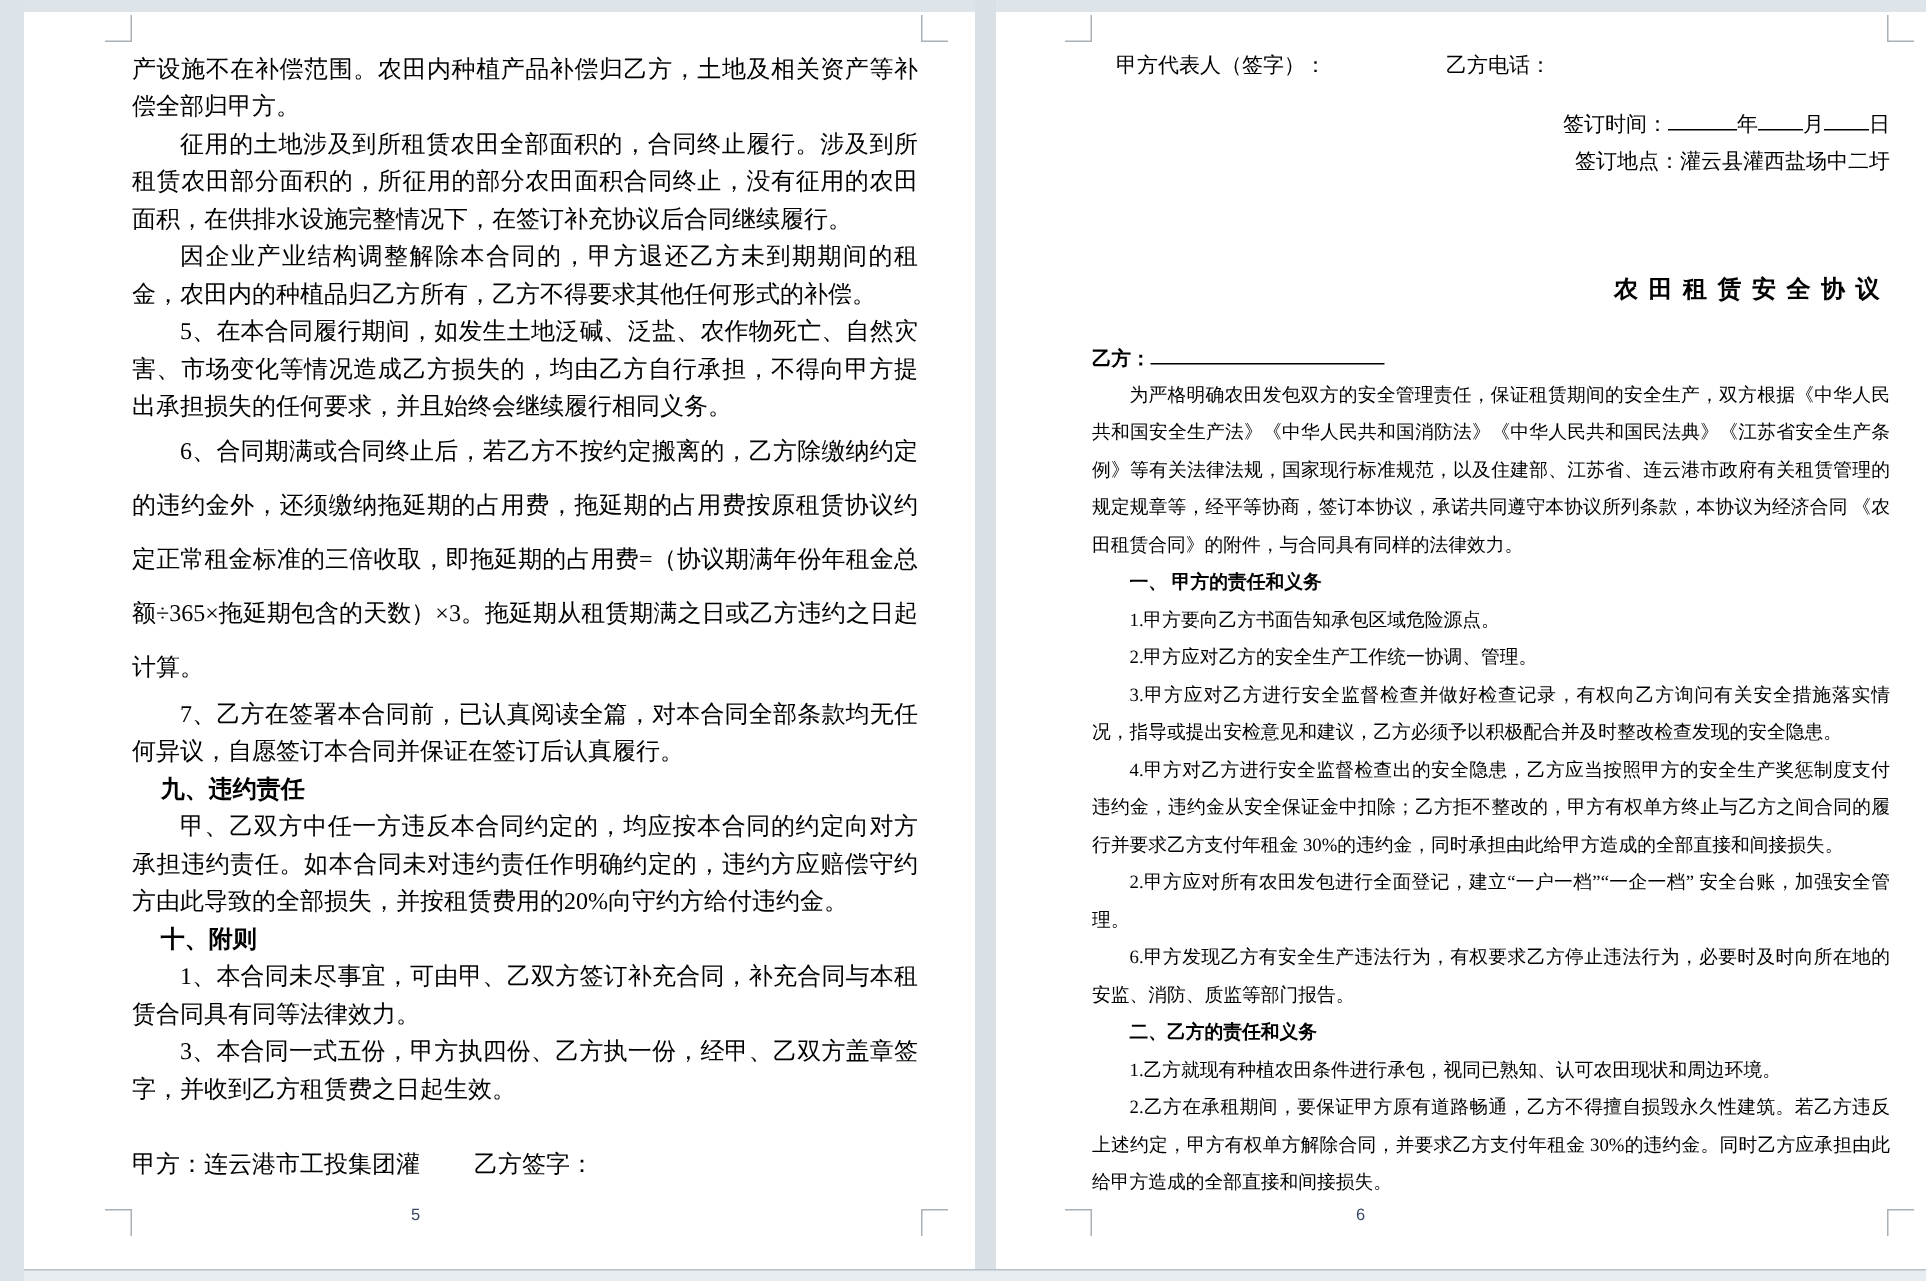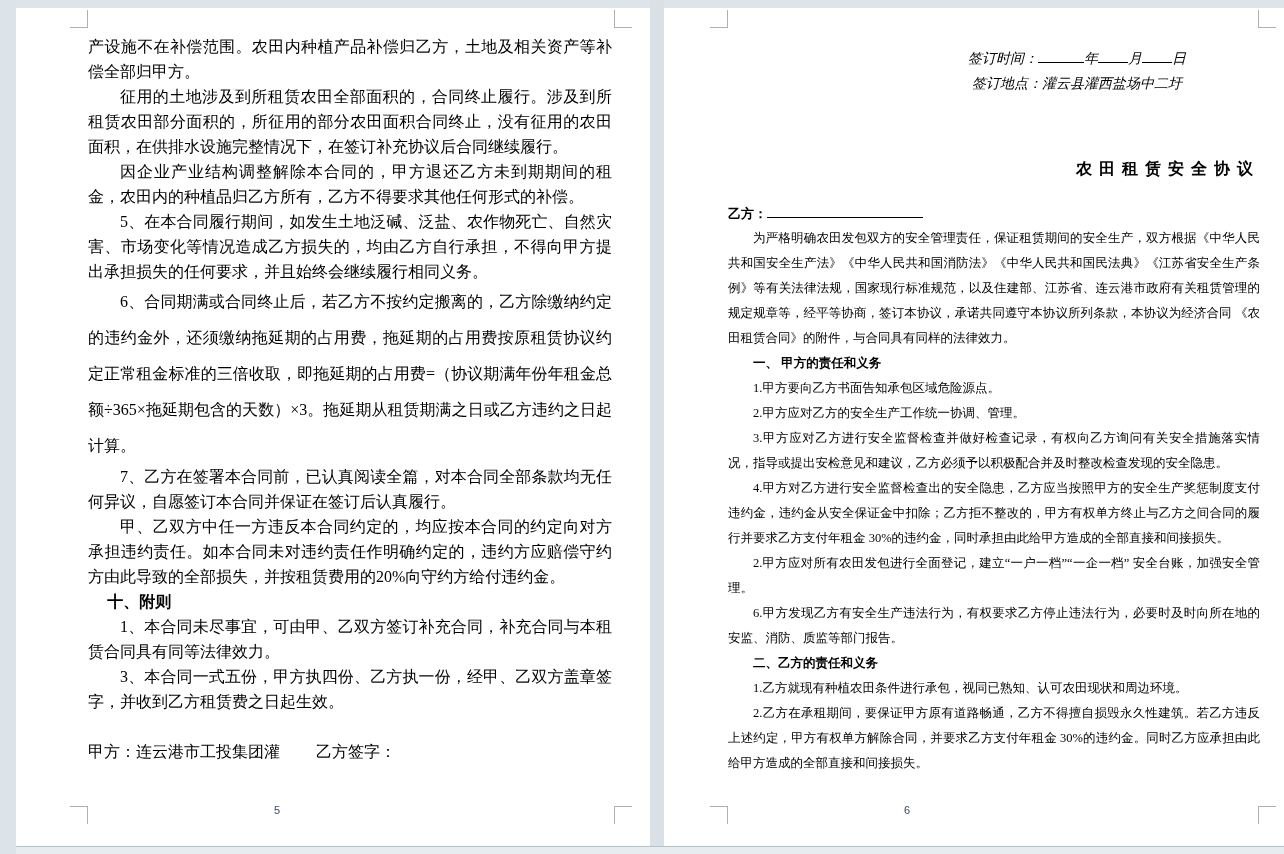--- a/index.html
+++ b/index.html
@@ -50,21 +50,21 @@
   .page-num-right { left:240px; top:796px; }
 
   
   .rp-content {
     position:absolute; left:64px; top:24px; width:532px;
     font-size:12.5px; line-height:25px; text-align:justify;
   }
   .rp-content p { margin:0; }
   .rp-header-row { display:flex; font-size:14px; }
   .rp-header-row .cell-a { width:236px; padding-left:16px; }
-  .rp-sign-row { margin-top:14px; padding-left:166px; font-size:14px; line-height:25px; text-align:center;font-style:italic; }
+  .rp-sign-row { margin-top:14px; padding-left:166px; font-size:14px; line-height:25px; text-align:right; }
   .blank { display:inline-block; border-bottom:1px solid #000; height:14px; vertical-align:baseline; }
   .blank-year  { width:46px; }
   .blank-month { width:30px; }
   .blank-day   { width:30px; }
   .blank-party { width:156px; }
 
   .rp-title {
     margin-top:60px; text-align:right;
     font-weight:bold; font-size:16px; letter-spacing:7px; text-indent:7px;
   }
@@ -88,20 +88,21 @@
     <div class="crop crop-bl" style="left:54px; top:798px;"></div>
     <div class="crop crop-br" style="left:598px; top:798px;"></div>
 
     <div class="lp-content">
       <p>产设施不在补偿范围。农田内种植产品补偿归乙方，土地及相关资产等补偿全部归甲方。</p>
       <p class="p-indent">征用的土地涉及到所租赁农田全部面积的，合同终止履行。涉及到所租赁农田部分面积的，所征用的部分农田面积合同终止，没有征用的农田面积，在供排水设施完整情况下，在签订补充协议后合同继续履行。</p>
       <p class="p-indent">因企业产业结构调整解除本合同的，甲方退还乙方未到期期间的租金，农田内的种植品归乙方所有，乙方不得要求其他任何形式的补偿。</p>
       <p class="p-indent">5、在本合同履行期间，如发生土地泛碱、泛盐、农作物死亡、自然灾害、市场变化等情况造成乙方损失的，均由乙方自行承担，不得向甲方提出承担损失的任何要求，并且始终会继续履行相同义务。</p>
       <p class="p-indent p-loose">6、合同期满或合同终止后，若乙方不按约定搬离的，乙方除缴纳约定的违约金外，还须缴纳拖延期的占用费，拖延期的占用费按原租赁协议约定正常租金标准的三倍收取，即拖延期的占用费=（协议期满年份年租金总额÷365×拖延期包含的天数）×3。拖延期从租赁期满之日或乙方违约之日起计算。</p>
       <p class="p-indent">7、乙方在签署本合同前，已认真阅读全篇，对本合同全部条款均无任何异议，自愿签订本合同并保证在签订后认真履行。</p>
+      <p class="lp-heading">九、违约责任</p>
       <p class="p-indent">甲、乙双方中任一方违反本合同约定的，均应按本合同的约定向对方承担违约责任。如本合同未对违约责任作明确约定的，违约方应赔偿守约方由此导致的全部损失，并按租赁费用的20%向守约方给付违约金。</p>
       <p class="lp-heading">十、附则</p>
       <p class="p-indent">1、本合同未尽事宜，可由甲、乙双方签订补充合同，补充合同与本租赁合同具有同等法律效力。</p>
       <p class="p-indent">3、本合同一式五份，甲方执四份、乙方执一份，经甲、乙双方盖章签字，并收到乙方租赁费之日起生效。</p>
 
       <div class="sig-block">
         <div class="sig-col-a">
           <div class="line1">甲方：连云港市工投集团灌</div>
 
         </div>
@@ -117,20 +118,24 @@
 
   <div class="page-gap"></div>
 
   <div class="page page-right">
     <div class="crop crop-tl" style="left:46px; top:2px;"></div>
     <div class="crop crop-tr" style="left:594px; top:2px;"></div>
     <div class="crop crop-bl" style="left:46px; top:798px;"></div>
     <div class="crop crop-br" style="left:594px; top:798px;"></div>
 
     <div class="rp-content">
+      <div class="rp-header-row">
+        <span class="cell-a">甲方代表人（签字）：</span>
+        <span class="cell-b">乙方电话：</span>
+      </div>
 
       <div class="rp-sign-row">
         <span>签订时间：</span><span class="blank blank-year"></span><span>年</span><span class="blank blank-month"></span><span>月</span><span class="blank blank-day"></span><span>日</span>
       </div>
       <div class="rp-sign-row" style="margin-top:0;">
         <span>签订地点：灌云县灌西盐场中二圩</span>
       </div>
 
       <div class="rp-title">农田租赁安全协议</div>
 

